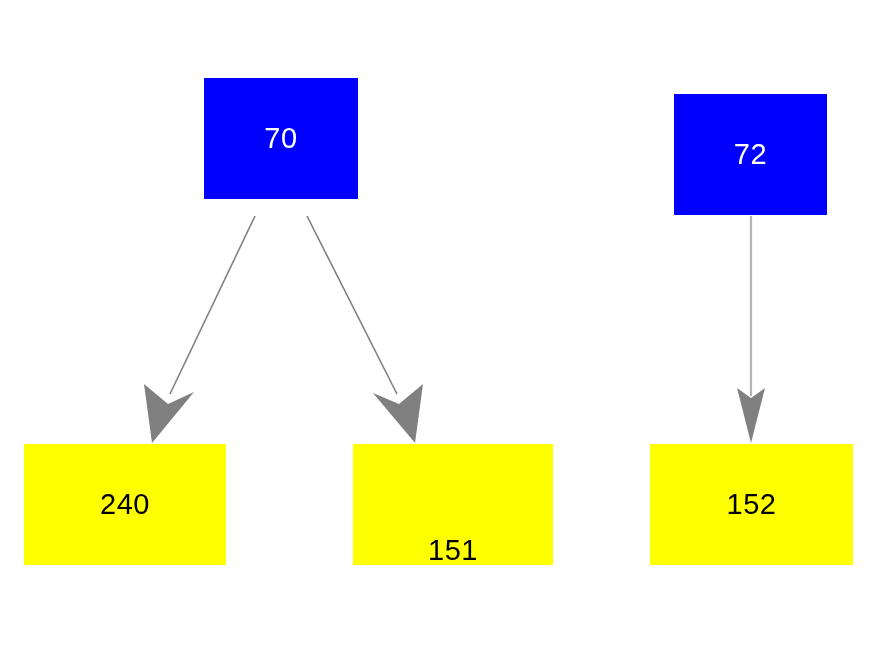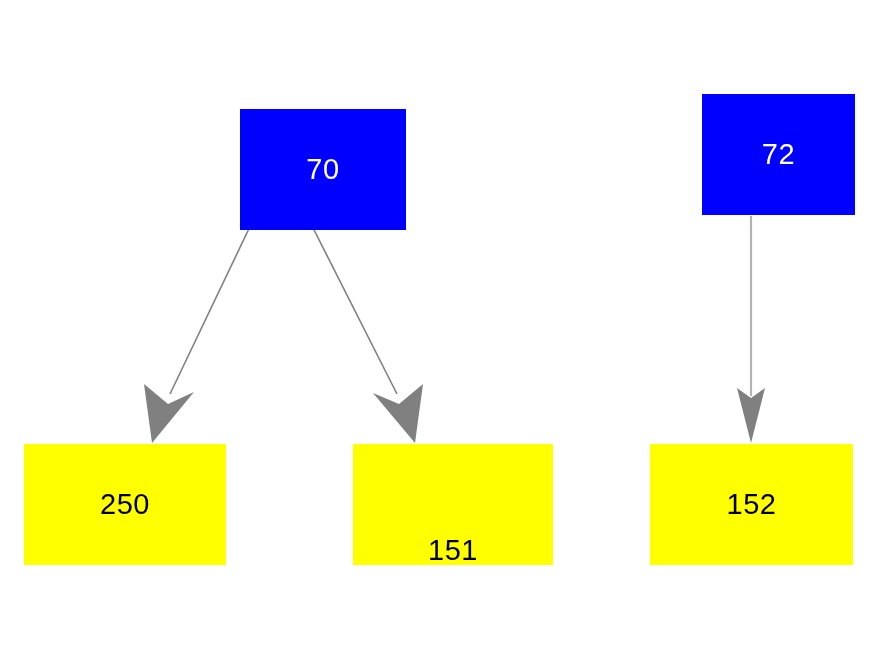--- a/index.html
+++ b/index.html
@@ -45,22 +45,22 @@
     color: #ffffff;
   }
   .node-child {
     background: #ffff00;
   }
   .node-child .node-label {
     color: #000000;
   }
 
   
-  #node-70  { left: 204px; top:  109px; width: 166px; height: 121px; margin-left: 36px; }
-  #node-72  { left: 674px; top:  94px; width: 153px; height: 121px; margin-left: 28px; }
+  #node-70  { left: 204px; top:  78px; width: 154px; height: 121px; }
+  #node-72  { left: 674px; top:  94px; width: 153px; height: 121px; }
   #node-150 { left:  24px; top: 444px; width: 202px; height: 121px; }
   #node-151 { left: 353px; top: 444px; width: 200px; height: 121px; align-items: flex-end; }
   #node-152 { left: 650px; top: 444px; width: 203px; height: 121px; text-align: right; }
 </style>
 </head>
 <body>
 
 <div id="canvas">
 
   <svg id="edge-layer" viewBox="0 0 875 656" xmlns="http://www.w3.org/2000/svg">
@@ -83,21 +83,21 @@
 
   <div class="node node-parent" id="node-70">
     <span class="node-label">70</span>
   </div>
 
   <div class="node node-parent" id="node-72">
     <span class="node-label">72</span>
   </div>
 
   <div class="node node-child" id="node-150">
-    <span class="node-label">250</span>
+    <span class="node-label">240</span>
   </div>
 
   <div class="node node-child" id="node-151">
     <span class="node-label">151</span>
   </div>
 
   <div class="node node-child" id="node-152">
     <span class="node-label">152</span>
   </div>
 

